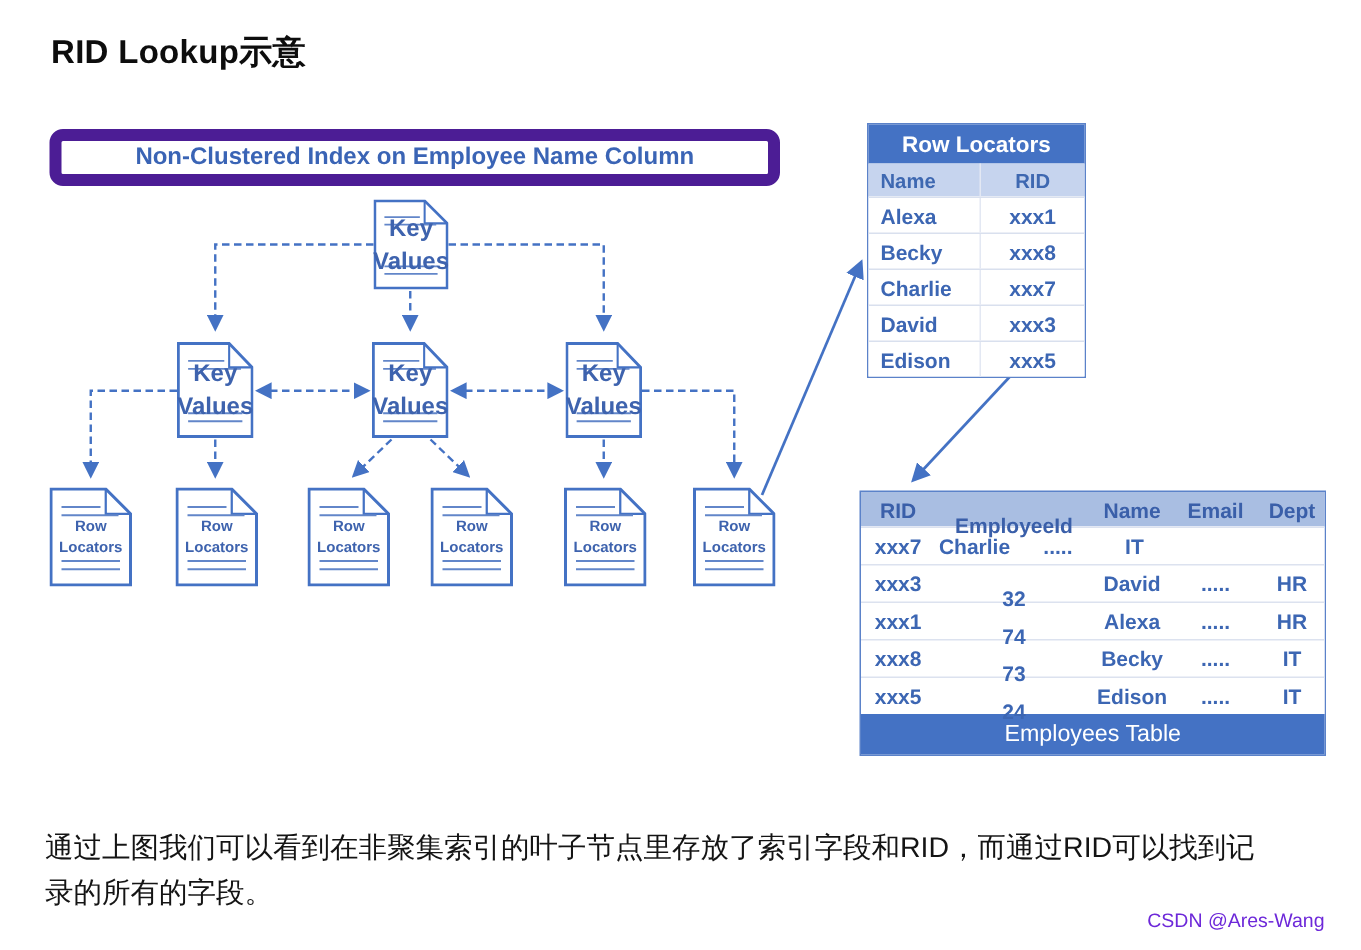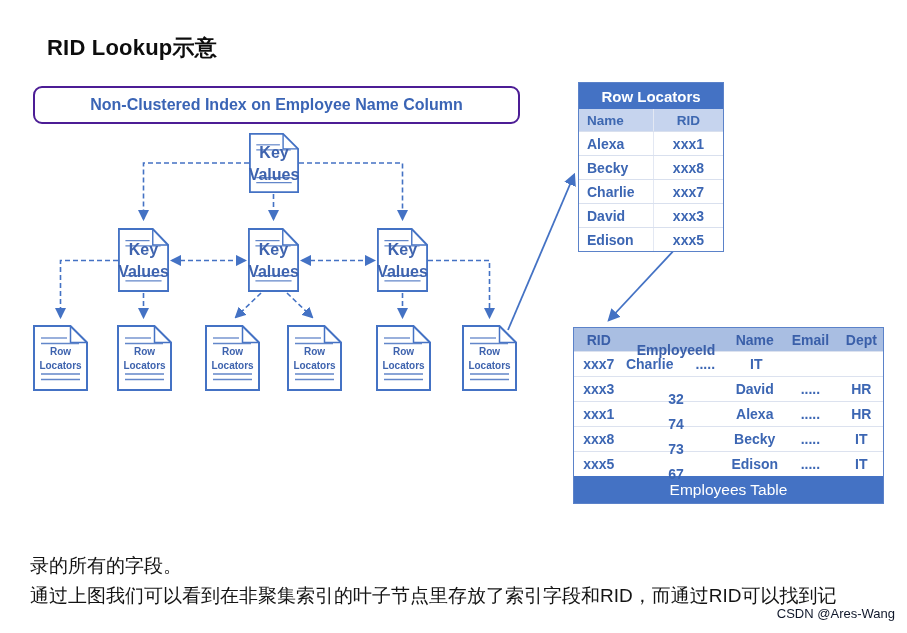--- a/index.html
+++ b/index.html
@@ -1,22 +1,22 @@
 <!DOCTYPE html>
 <html><head>
 <meta charset="utf-8">
 <style>
   html,body{margin:0;padding:0;background:#fff;}
   .page{position:relative;width:907px;height:633px;background:#ffffff;overflow:hidden;
         font-family:"Liberation Sans","DejaVu Sans",sans-serif;}
-  .page-title{position:absolute;left:30px;top:16px;margin:17px;font-size:22px;font-weight:bold;
+  .page-title{position:absolute;left:30px;top:16px;margin:4px;font-size:22px;font-weight:bold;
         color:#0d0d0d;letter-spacing:0.2px;}
   
   .banner{position:absolute;left:33px;top:86px;width:487px;height:38px;box-sizing:border-box;
-        border:2px solid #4c1d95;border-radius:9px;background:#fff;
+        border:8px solid #4c1d95;border-radius:9px;background:#fff;
         display:flex;align-items:center;justify-content:center;}
   .banner-text{color:#3A64B5;font-weight:bold;font-size:16px;}
   
   .connectors{position:absolute;left:0;top:0;width:907px;height:633px;pointer-events:none;}
   .dashed-edge{stroke:#4472C4;stroke-width:1.6;fill:none;stroke-dasharray:5 3;}
   .solid-edge{stroke:#4472C4;stroke-width:1.8;fill:none;}
   
   .node{position:absolute;}
   .node svg{position:absolute;left:0;top:0;width:100%;height:100%;}
   .node .shape{fill:#ffffff;stroke:#4472C4;stroke-width:2;}
@@ -42,21 +42,21 @@
         border:1.5px solid #5B82C9;background:#fff;}
   .emp-head{height:23px;background:#A9BEE2;display:flex;font-weight:bold;color:#3A5FA9;font-size:14px;}
   .emp-row{height:24px;display:flex;font-weight:bold;color:#3C66B3;font-size:14px;
         border-top:1px solid #DCE2EF;background:#fff;}
   .emp-head span,.emp-row span{display:flex;align-items:center;justify-content:center;box-sizing:border-box;}
   .col-rid{width:16%;}.col-eid{width:34%;margin-top:20px;}.col-name{width:17%;}.col-email{width:19%;}.col-dept{width:14%;}
   .emp-footer{height:27px;background:#4472C4;color:#fff;font-weight:normal;font-size:15.5px;
         display:flex;align-items:center;justify-content:center;}
   
   .caption{position:absolute;left:30px;top:551px;width:870px;font-size:19px;color:#141414;line-height:30px;}
-  .watermark{position:absolute;right:12px;top:606px;font-size:13px;color:#0f172a;}
+  .watermark{position:absolute;right:24px;top:606px;font-size:13px;color:#6d28d9;}
 </style>
 </head>
 <body>
 
 <div class="page">
 
   <h1 class="page-title">RID Lookup示意</h1>
 
   <svg class="connectors" width="907" height="633" viewBox="0 0 907 633">
     <defs>
@@ -264,28 +264,28 @@
     </div>
     <div class="emp-row">
       <span class="col-rid">xxx8</span>
       <span class="col-eid">73</span>
       <span class="col-name">Becky</span>
       <span class="col-email">.....</span>
       <span class="col-dept">IT</span>
     </div>
     <div class="emp-row">
       <span class="col-rid">xxx5</span>
-      <span class="col-eid">67</span>
+      <span class="col-eid">24</span>
       <span class="col-name">Edison</span>
       <span class="col-email">.....</span>
       <span class="col-dept">IT</span>
     </div>
     <div class="emp-footer">Employees Table</div>
   </div>
 
   <div class="caption">
+    <div>通过上图我们可以看到在非聚集索引的叶子节点里存放了索引字段和RID，而通过RID可以找到记</div>
     <div>录的所有的字段。</div>
-    <div>通过上图我们可以看到在非聚集索引的叶子节点里存放了索引字段和RID，而通过RID可以找到记</div>
   </div>
 
   <div class="watermark">CSDN @Ares-Wang</div>
 
 </div>
 
 </body></html>

